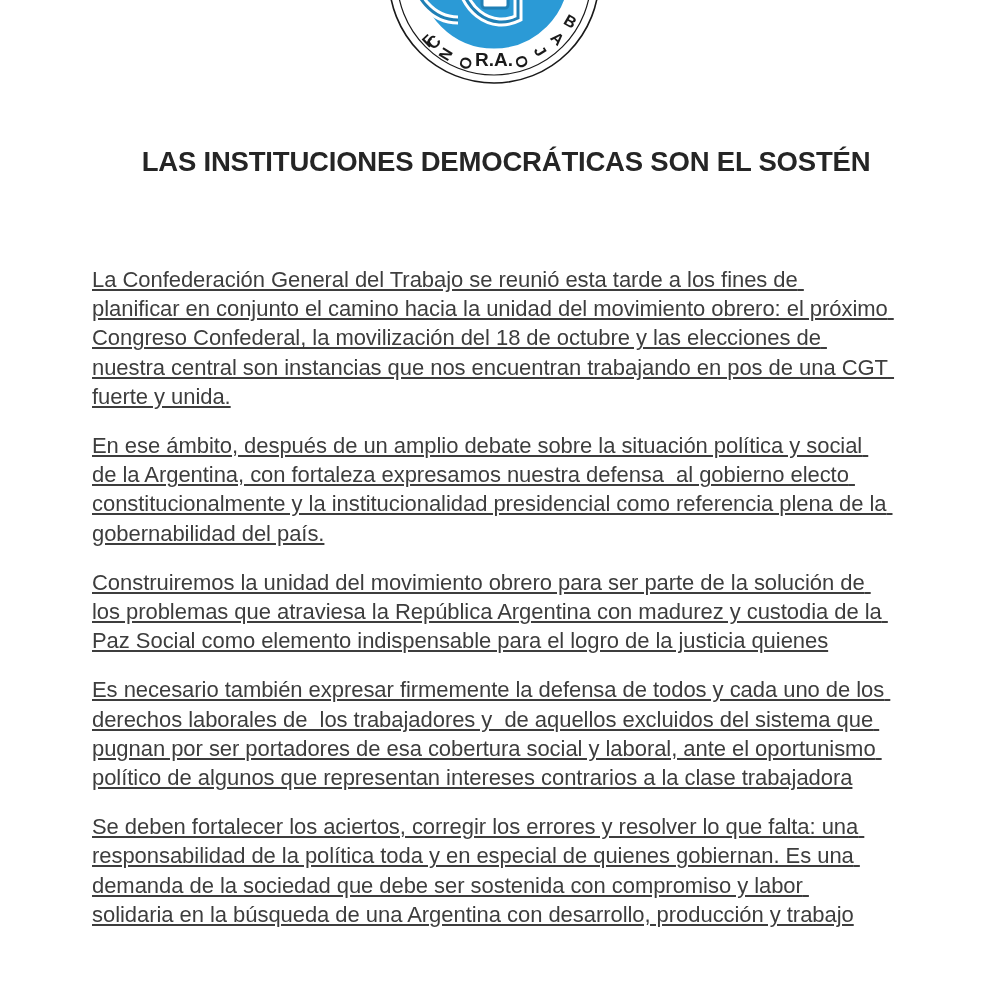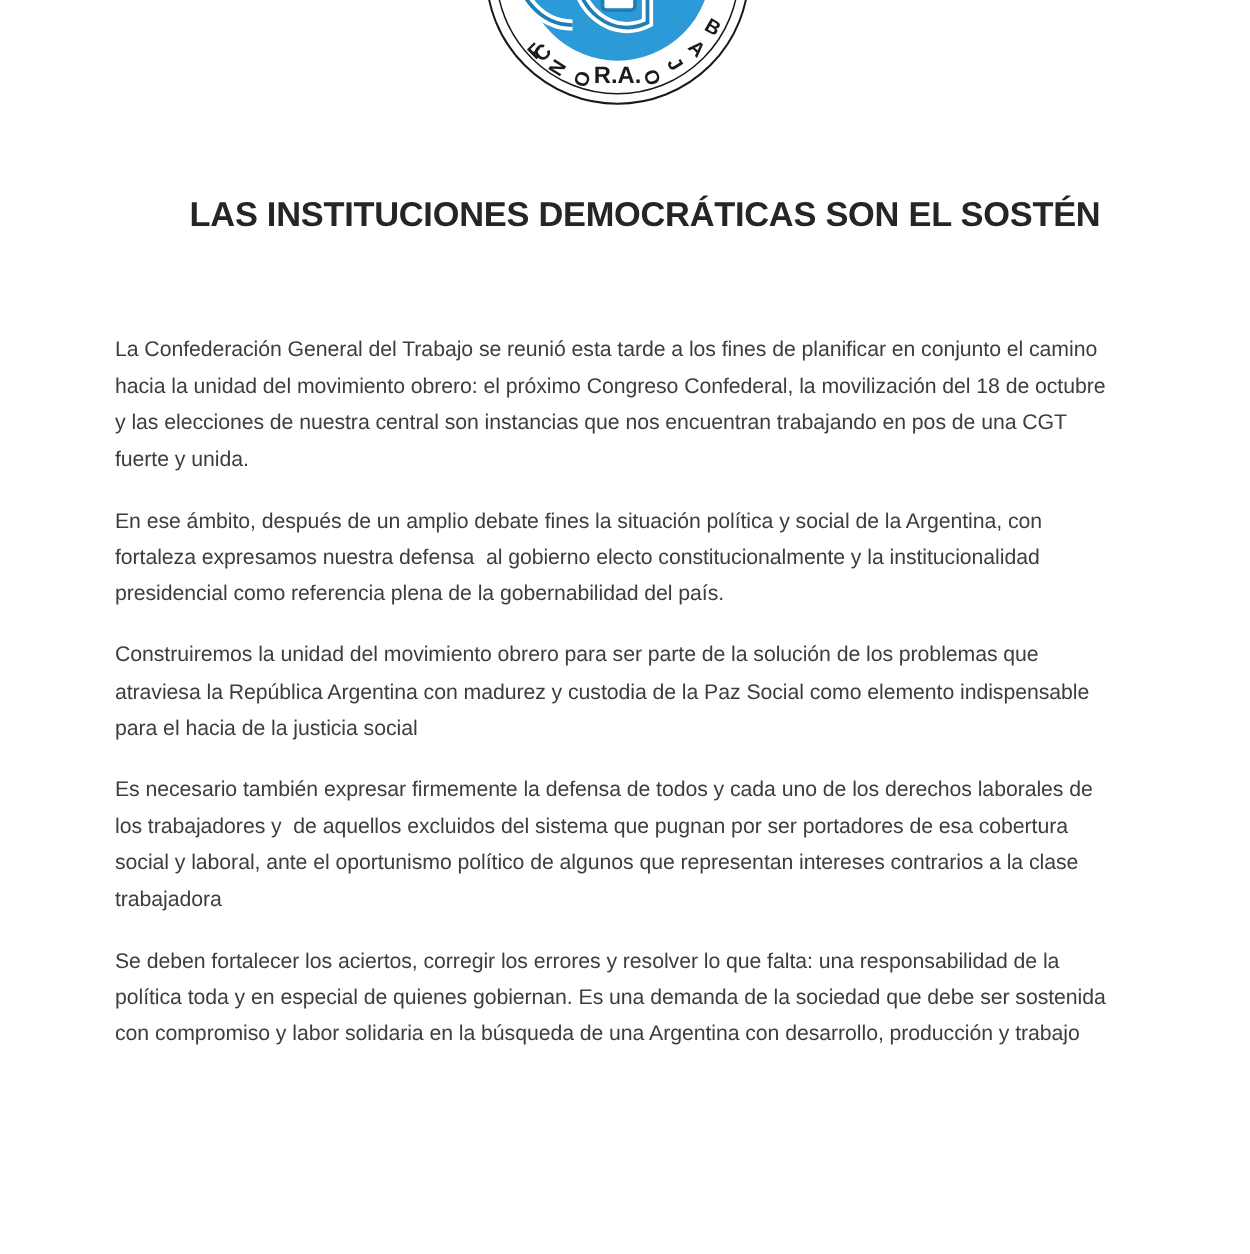--- a/index.html
+++ b/index.html
@@ -41,38 +41,39 @@
     position: absolute;
     top: 138px;
     left: 60px;
     width: 880px;
     text-align: center;
     font-size: 27.5px;
     line-height: 36px;
     font-weight: bold;
     letter-spacing: -0.2px;
     color: #252525;
-    margin: 16px;
+    margin: 6px;
   }
   .doc-title .t-line { display: block; }
 
   
   .body-copy {
     position: absolute;
     top: 265px;
     left: 92px;
     width: 796px;
   }
   .para {
     margin: 0 0 20px 0;
-    font-size: 17px;
+    font-size: 22px;
     line-height: 29.2px;
     color: #3d3d3d;
     white-space: pre-wrap;
     letter-spacing: -0.05px;
+    text-decoration: underline;
   }
   .para:last-child { margin-bottom: 0; }
 </style>
 </head>
 <body>
 
 <div class="logo-area">
   <div class="logo-wrap">
     <svg class="logo-svg" viewBox="0 0 216 216">
 
@@ -119,17 +120,17 @@
     </svg>
   </div>
 </div>
 
 <h1 class="doc-title">
   <span class="t-line">LAS INSTITUCIONES DEMOCRÁTICAS SON EL SOSTÉN</span>
 </h1>
 
 <div class="body-copy">
   <p class="para">La Confederación General del Trabajo se reunió esta tarde a los fines de planificar en conjunto el camino hacia la unidad del movimiento obrero: el próximo Congreso Confederal, la movilización del 18 de octubre y las elecciones de nuestra central son instancias que nos encuentran trabajando en pos de una CGT fuerte y unida.</p>
-  <p class="para">En ese ámbito, después de un amplio debate fines la situación política y social de la Argentina, con fortaleza expresamos nuestra defensa  al gobierno electo constitucionalmente y la institucionalidad presidencial como referencia plena de la gobernabilidad del país.</p>
-  <p class="para">Construiremos la unidad del movimiento obrero para ser parte de la solución de los problemas que atraviesa la República Argentina con madurez y custodia de la Paz Social como elemento indispensable para el hacia de la justicia social</p>
+  <p class="para">En ese ámbito, después de un amplio debate sobre la situación política y social de la Argentina, con fortaleza expresamos nuestra defensa  al gobierno electo constitucionalmente y la institucionalidad presidencial como referencia plena de la gobernabilidad del país.</p>
+  <p class="para">Construiremos la unidad del movimiento obrero para ser parte de la solución de los problemas que atraviesa la República Argentina con madurez y custodia de la Paz Social como elemento indispensable para el logro de la justicia quienes</p>
   <p class="para">Es necesario también expresar firmemente la defensa de todos y cada uno de los derechos laborales de  los trabajadores y  de aquellos excluidos del sistema que pugnan por ser portadores de esa cobertura social y laboral, ante el oportunismo político de algunos que representan intereses contrarios a la clase trabajadora</p>
   <p class="para">Se deben fortalecer los aciertos, corregir los errores y resolver lo que falta: una responsabilidad de la política toda y en especial de quienes gobiernan. Es una demanda de la sociedad que debe ser sostenida con compromiso y labor solidaria en la búsqueda de una Argentina con desarrollo, producción y trabajo</p>
 </div>
 
 </body></html>

